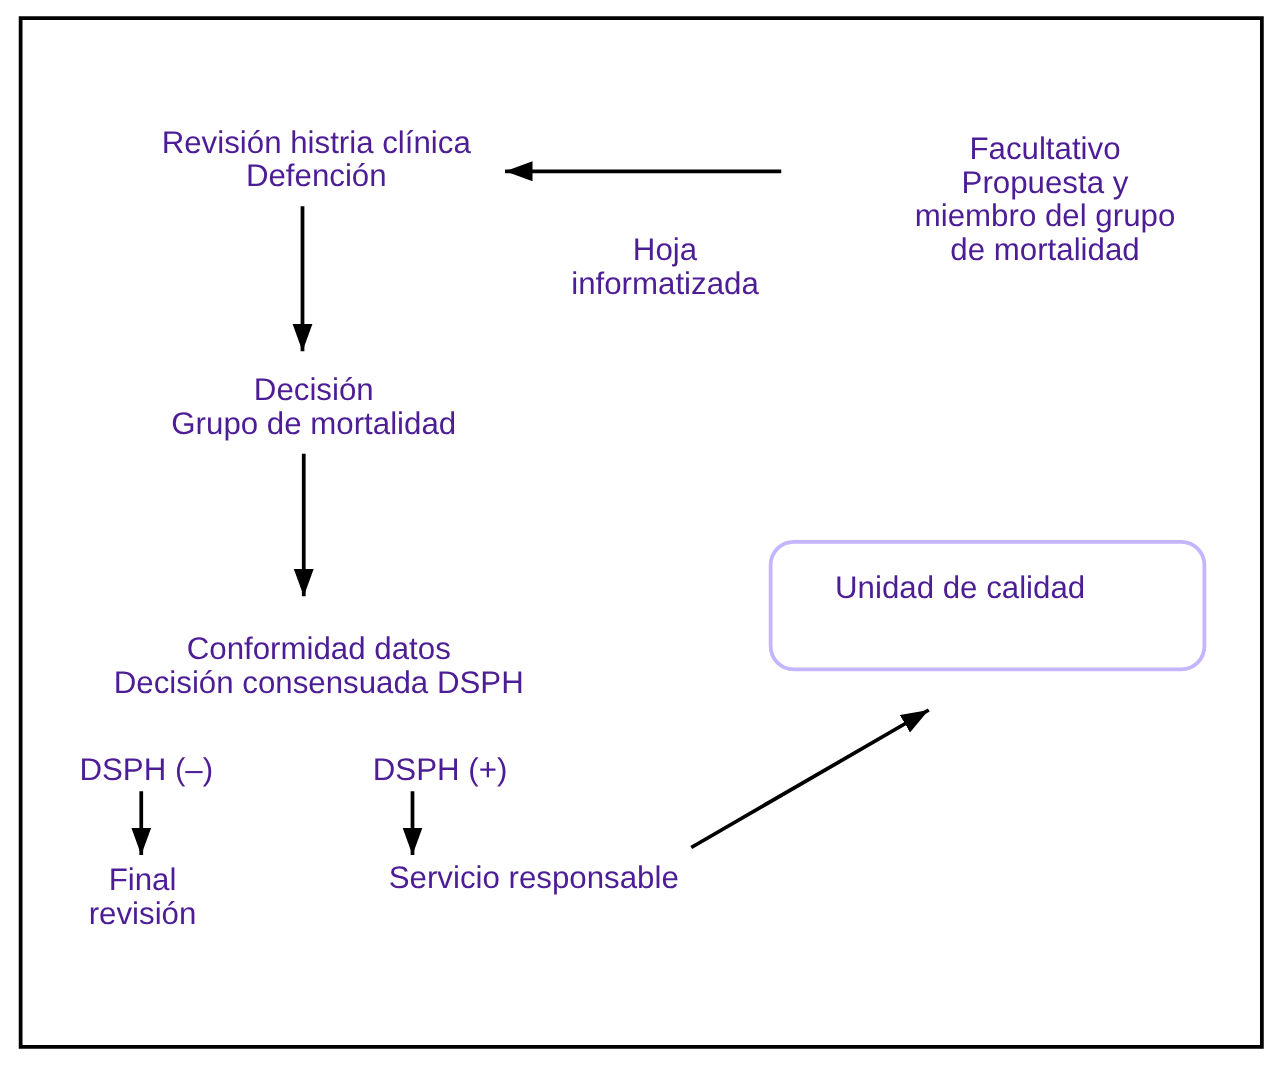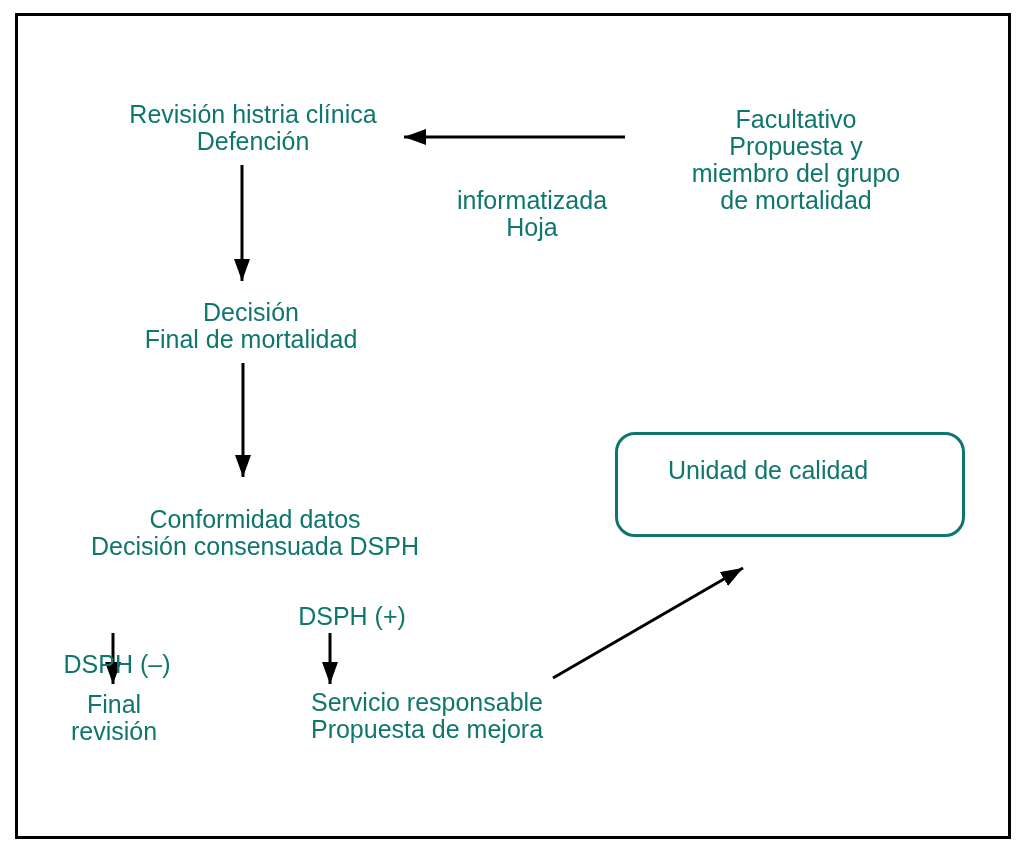--- a/index.html
+++ b/index.html
@@ -1,20 +1,20 @@
 <!DOCTYPE html>
 <html><head>
 <meta charset="utf-8">
 <style>
   html,body{margin:0;padding:0;background:#ffffff;}
   .stage{
     position:relative;
     width:1024px;height:853px;
     background:#ffffff;
-    color:#0f766e;
+    color:#4c1d95;
     font-family:"Liberation Sans",sans-serif;
     overflow:hidden;
   }
   .frame{
     position:absolute;
     left:15px;top:13px;
     width:996px;height:826px;
     border:3px solid #000000;
     box-sizing:border-box;
   }
@@ -24,34 +24,34 @@
   }
   .node{
     position:absolute;
     transform:translateX(-50%);
     text-align:center;
     font-size:25px;
     line-height:27px;
     white-space:nowrap;
   }
   #n-revision{left:253px;top:101px;}
-  #n-facultativo{left:796px;top:106px;}
+  #n-facultativo{left:836px;top:106px;}
   #n-hoja{left:532px;top:187px;}
   #n-reunion{left:251px;top:299px;}
   #n-conformidad{left:255px;top:506px;}
-  #n-dsph-neg{left:117px;top:603px;margin-top:48px;}
+  #n-dsph-neg{left:117px;top:603px;}
   #n-dsph-pos{left:352px;top:603px;}
   #n-final{left:114px;top:691px;}
   #n-servicio{left:427px;top:689px;}
   .rounded-box{
     position:absolute;
     left:615px;top:432px;
     width:350px;height:105px;
     box-sizing:border-box;
-    border:3px solid #0f766e;
+    border:3px solid #c4b5fd;
     border-radius:20px;
     padding:22px 0 0 50px;
     font-size:25px;
     line-height:27px;
     text-align:left;
     white-space:nowrap;
   }
 </style>
 </head>
 <body>
@@ -80,27 +80,27 @@
   </div>
 
   <div class="node" id="n-facultativo">
     <div>Facultativo</div>
     <div>Propuesta y</div>
     <div>miembro del grupo</div>
     <div>de mortalidad</div>
   </div>
 
   <div class="node" id="n-hoja">
+    <div>Hoja</div>
     <div>informatizada</div>
-    <div>Hoja</div>
   </div>
 
   <div class="node" id="n-reunion">
     <div>Decisión</div>
-    <div>Final de mortalidad</div>
+    <div>Grupo de mortalidad</div>
   </div>
 
   <div class="node" id="n-conformidad">
     <div>Conformidad datos</div>
     <div>Decisión consensuada DSPH</div>
   </div>
 
   <div class="node" id="n-dsph-neg">
     <div>DSPH (–)</div>
   </div>
@@ -109,20 +109,19 @@
     <div>DSPH (+)</div>
   </div>
 
   <div class="node" id="n-final">
     <div>Final</div>
     <div>revisión</div>
   </div>
 
   <div class="node" id="n-servicio">
     <div>Servicio responsable</div>
-    <div>Propuesta de mejora</div>
   </div>
 
   <div class="rounded-box">
     <div>Unidad de calidad</div>
   </div>
 
 </div>
 
 </body></html>

